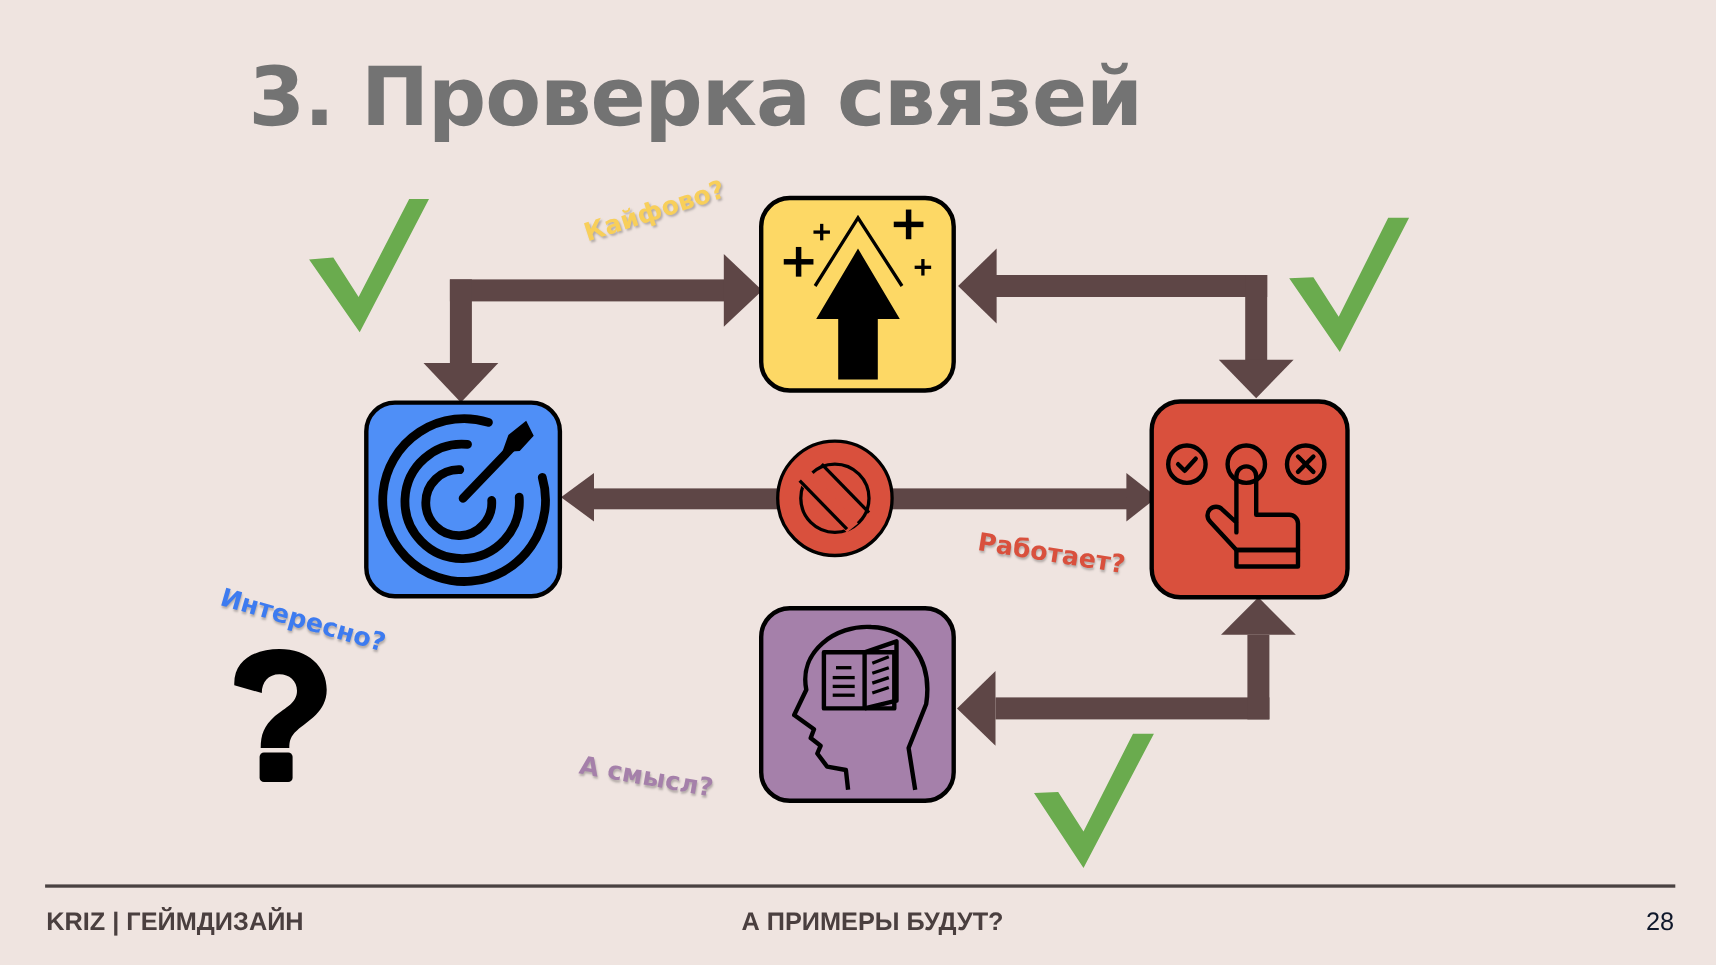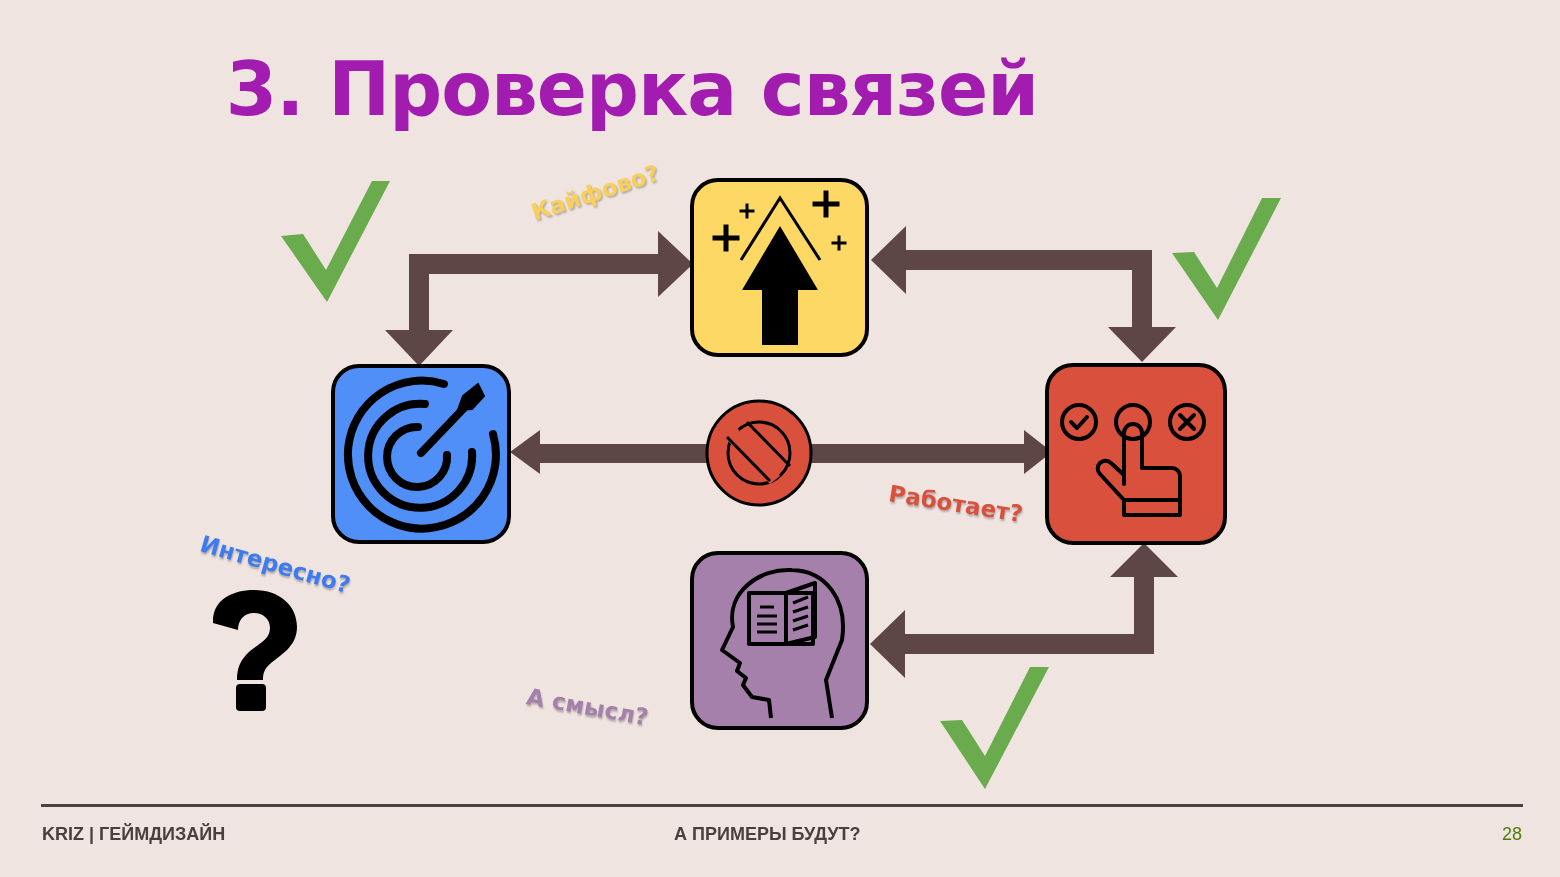--- a/index.html
+++ b/index.html
@@ -7,38 +7,38 @@
     width: 1560px; height: 877px; overflow: hidden;
     background: #efe4e0;
     font-family: "Liberation Sans", "DejaVu Sans", sans-serif;
     position: relative;
   }
   .title {
     position: absolute; left: 0; top: 46px; width: 1264px;
     text-align: center;
     font-family: "DejaVu Sans", sans-serif;
     font-weight: bold; font-size: 74px; letter-spacing: -1px;
-    color: #a21caf;
+    color: #737373;
   }
   svg.diagram { position: absolute; left: 0; top: 0; }
   .label {
     position: absolute; font-family: "DejaVu Sans", sans-serif;
     font-weight: bold; font-size: 23px;
     text-shadow: 1px 2px 2px rgba(0,0,0,0.25);
     white-space: nowrap; transform-origin: left center;
   }
   .footer-line {
     position: absolute; left: 41px; top: 804px; width: 1482px; height: 3px;
     background: #4a4242;
   }
   .footer {
-    position: absolute; top: 824px; font-size: 18px; font-weight: bold;
+    position: absolute; top: 824px; font-size: 23px; font-weight: bold;
     color: #4a3f3f;
   }
-  .footer.page { font-weight: normal; color: #4d7c0f; }
+  .footer.page { font-weight: normal; color: #0f172a; }
 </style>
 </head>
 <body>
 
 <div class="title">3. Проверка связей</div>
 
 <svg class="diagram" width="1560" height="877" viewBox="0 0 1560 877">
 
   <g fill="#5e4646">
 

